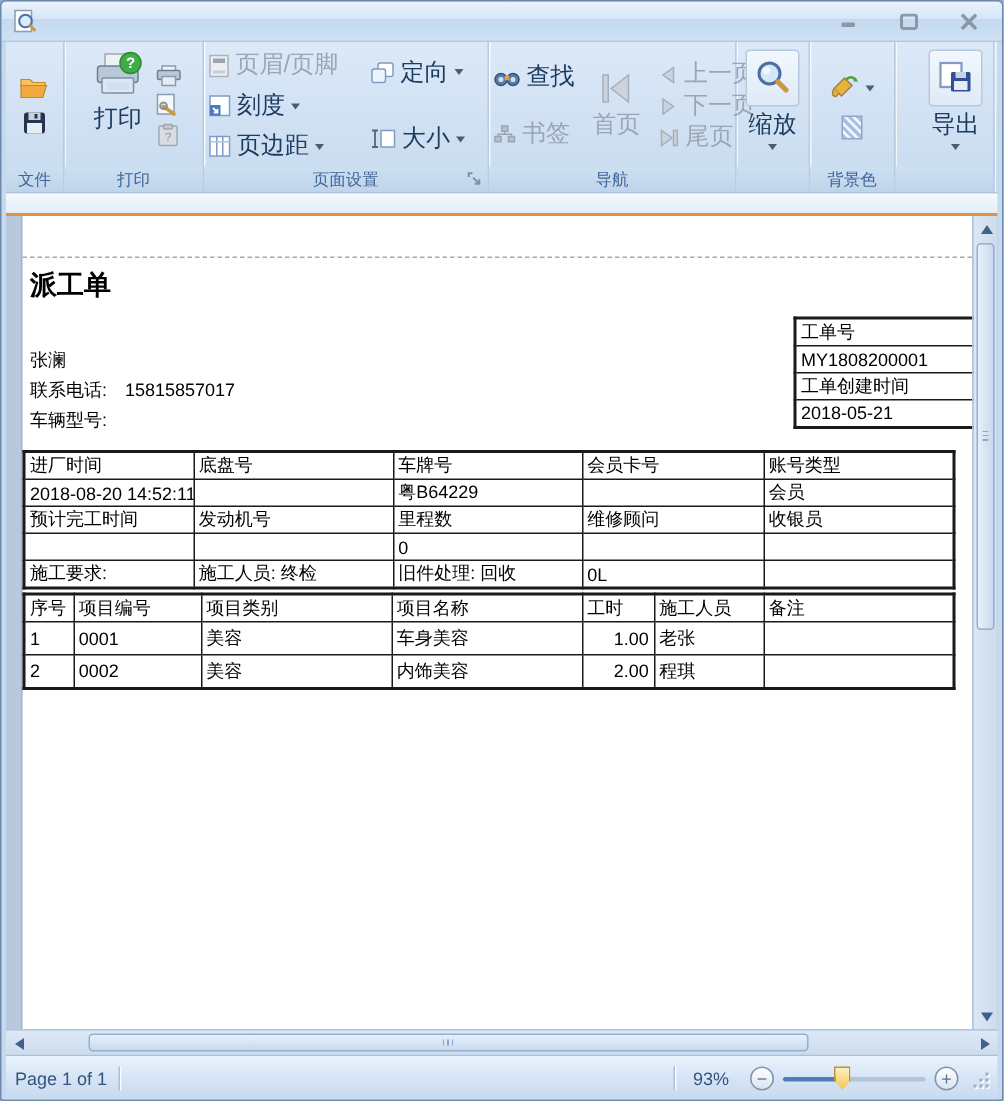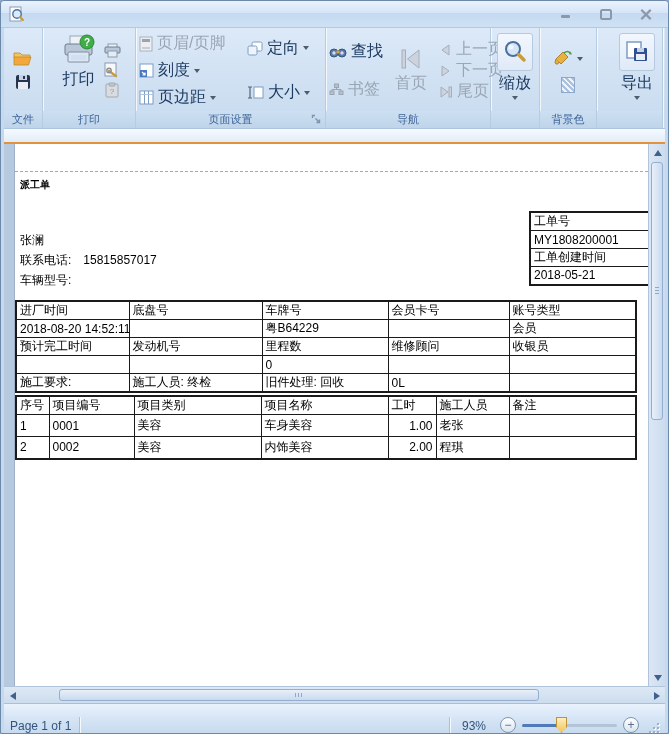--- a/index.html
+++ b/index.html
@@ -50,21 +50,21 @@
 
   .launcher{position:absolute;right:3px;top:3px;width:11px;height:11px;}
 
   
   .sub-ribbon{flex:0 0 15px;margin:0 3px;background:linear-gradient(#f6fafe,#e2ecf9);border-bottom:2px solid #e2923a;}
 
   
   .viewport{flex:1 1 auto;margin:0 3px;position:relative;background:#b7c9de;overflow:hidden;}
   .page{position:absolute;left:10px;top:0;right:17px;bottom:0;background:#fff;border-left:1px solid #9db0c6;}
   .margin-dash{position:absolute;left:0;right:0;top:27px;border-top:1px dashed #a8a8a8;}
-  .doc-title{position:absolute;left:5px;top:34px;font-size:10px;font-weight:bold;color:#000;text-align:right;}
+  .doc-title{position:absolute;left:5px;top:34px;font-size:18px;font-weight:bold;color:#000;text-align:right;}
   .doc-line{position:absolute;left:5px;font-size:12px;color:#000;white-space:nowrap;}
   .phone-val{margin-left:12px;}
 
   table.doc{border-collapse:collapse;table-layout:fixed;}
   table.doc td{border:1px solid #1a1a1a;font-size:12px;color:#000;padding:0 3px;overflow:hidden;white-space:nowrap;vertical-align:middle;}
   table.doc{border:2px solid #1a1a1a;}
   .orderbox{position:absolute;left:514px;top:67px;width:124px;}
   .orderbox td{height:18px;}
   .info-tbl{position:absolute;left:0;top:156px;width:620px;}
   .info-tbl td{height:18px;}
@@ -87,21 +87,21 @@
   .vthumb{position:absolute;left:2px;right:2px;top:18px;height:258px;border:1px solid #93aed0;border-radius:3px;
     background:linear-gradient(90deg,#e8f0fa,#c9daee);}
   .vthumb .grip{position:absolute;left:3px;right:3px;top:50%;height:8px;margin-top:-4px;
     background:repeating-linear-gradient(#8fa8c8 0 1px,transparent 1px 3px);}
   .hthumb{position:absolute;top:2px;bottom:2px;left:55px;width:480px;border:1px solid #93aed0;border-radius:3px;
     background:linear-gradient(#e8f0fa,#c9daee);}
   .hthumb .grip{position:absolute;top:3px;bottom:3px;left:50%;width:8px;margin-left:-4px;
     background:repeating-linear-gradient(90deg,#8fa8c8 0 1px,transparent 1px 3px);}
 
   
-  .statusbar{flex:0 0 30px;margin:0 3px;display:flex;align-items:flex-end;
+  .statusbar{flex:0 0 30px;margin:0 3px;display:flex;align-items:center;
     background:linear-gradient(#e9f2fc,#d6e5f6 50%,#c7daee);border-top:1px solid #a9c0da;
     font-size:12px;color:#33547e;padding:0 6px;}
   .sb-sep{width:1px;height:16px;background:#a9c0da;box-shadow:1px 0 0 rgba(255,255,255,.8);margin:0 8px;}
   .sb-spacer{flex:1;}
   .zoom-pct{min-width:32px;text-align:center;margin-right:10px;}
   .round-btn{width:16px;height:16px;border:1px solid #7e95ae;border-radius:50%;
     background:linear-gradient(#ffffff,#d9e4f0);display:flex;align-items:center;justify-content:center;
     font-size:12px;line-height:1;color:#5a708c;}
   .slider{position:relative;width:95px;height:16px;margin:0 6px;}
   .slider .track-l{position:absolute;left:0;top:7px;height:3px;width:38px;background:#4f7cb8;border-radius:2px;}

